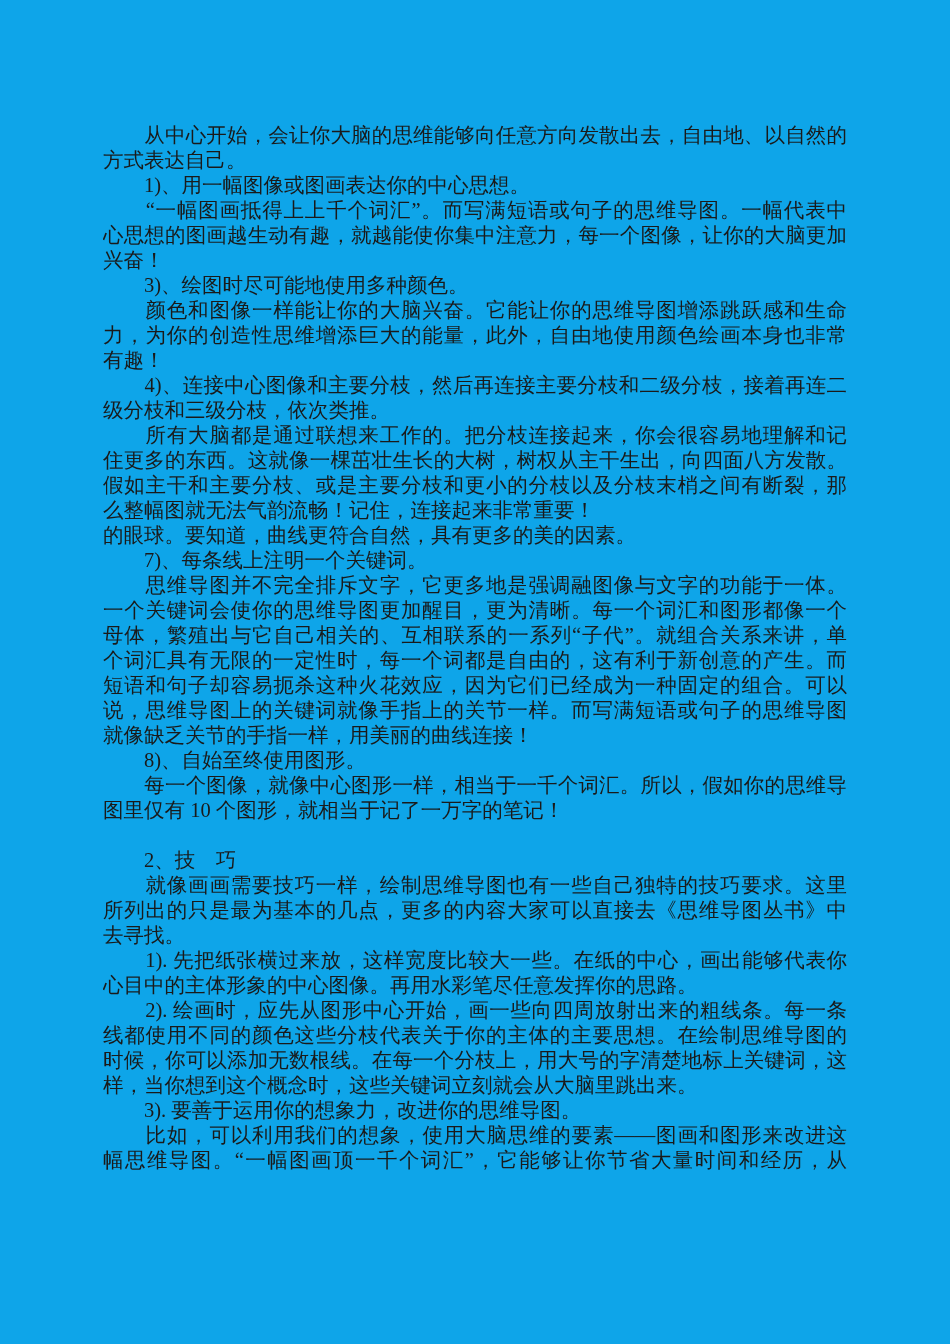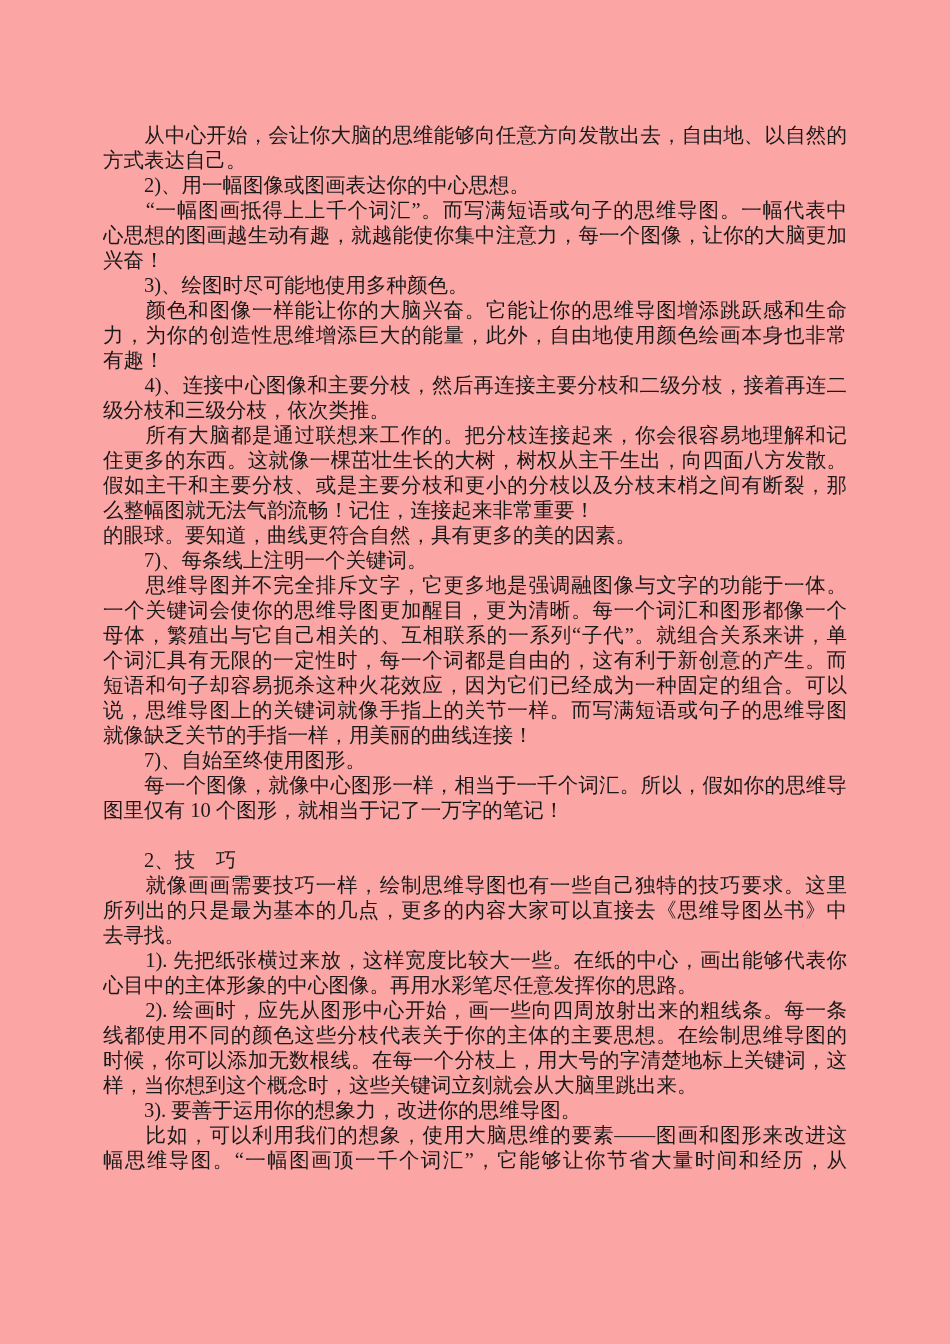--- a/index.html
+++ b/index.html
@@ -4,21 +4,21 @@
 <style>
   html, body {
     margin: 0;
     padding: 0;
     background: #ffffff;
   }
   .page {
     position: relative;
     width: 950px;
     height: 1344px;
-    background: #fca5a5;
+    background: #0ea5e9;
     overflow: hidden;
   }
   .text-block {
     position: absolute;
     left: 103px;
     top: 123px;
     width: 744px;
   }
   .line {
     height: 25px;
@@ -35,21 +35,21 @@
   }
 </style>
 </head>
 <body>
 
 <div class="page">
   <div class="text-block">
 
   <div class="line j">　　从中心开始，会让你大脑的思维能够向任意方向发散出去，自由地、以自然的</div>
       <div class="line">方式表达自己。</div>
-      <div class="line">　　2)、用一幅图像或图画表达你的中心思想。</div>
+      <div class="line">　　1)、用一幅图像或图画表达你的中心思想。</div>
       <div class="line j">　　“一幅图画抵得上上千个词汇”。而写满短语或句子的思维导图。一幅代表中</div>
       <div class="line j">心思想的图画越生动有趣，就越能使你集中注意力，每一个图像，让你的大脑更加</div>
       <div class="line">兴奋！</div>
       <div class="line">　　3)、绘图时尽可能地使用多种颜色。</div>
       <div class="line j">　　颜色和图像一样能让你的大脑兴奋。它能让你的思维导图增添跳跃感和生命</div>
       <div class="line j">力，为你的创造性思维增添巨大的能量，此外，自由地使用颜色绘画本身也非常</div>
       <div class="line">有趣！</div>
       <div class="line j">　　4)、连接中心图像和主要分枝，然后再连接主要分枝和二级分枝，接着再连二</div>
       <div class="line">级分枝和三级分枝，依次类推。</div>
       <div class="line j">　　所有大脑都是通过联想来工作的。把分枝连接起来，你会很容易地理解和记</div>
@@ -58,21 +58,21 @@
       <div class="line">么整幅图就无法气韵流畅！记住，连接起来非常重要！</div>
       <div class="line">的眼球。要知道，曲线更符合自然，具有更多的美的因素。</div>
       <div class="line">　　7)、每条线上注明一个关键词。</div>
       <div class="line j">　　思维导图并不完全排斥文字，它更多地是强调融图像与文字的功能于一体。</div>
       <div class="line j">一个关键词会使你的思维导图更加醒目，更为清晰。每一个词汇和图形都像一个</div>
       <div class="line j">母体，繁殖出与它自己相关的、互相联系的一系列“子代”。就组合关系来讲，单</div>
       <div class="line j">个词汇具有无限的一定性时，每一个词都是自由的，这有利于新创意的产生。而</div>
       <div class="line j">短语和句子却容易扼杀这种火花效应，因为它们已经成为一种固定的组合。可以</div>
       <div class="line j">说，思维导图上的关键词就像手指上的关节一样。而写满短语或句子的思维导图</div>
       <div class="line">就像缺乏关节的手指一样，用美丽的曲线连接！</div>
-      <div class="line">　　7)、自始至终使用图形。</div>
+      <div class="line">　　8)、自始至终使用图形。</div>
       <div class="line j">　　每一个图像，就像中心图形一样，相当于一千个词汇。所以，假如你的思维导</div>
       <div class="line">图里仅有 10 个图形，就相当于记了一万字的笔记！</div>
       <div class="line"></div>
       <div class="line">　　2、技　巧</div>
       <div class="line j">　　就像画画需要技巧一样，绘制思维导图也有一些自己独特的技巧要求。这里</div>
       <div class="line j">所列出的只是最为基本的几点，更多的内容大家可以直接去《思维导图丛书》中</div>
       <div class="line">去寻找。</div>
       <div class="line j">　　1). 先把纸张横过来放，这样宽度比较大一些。在纸的中心，画出能够代表你</div>
       <div class="line">心目中的主体形象的中心图像。再用水彩笔尽任意发挥你的思路。</div>
       <div class="line j">　　2). 绘画时，应先从图形中心开始，画一些向四周放射出来的粗线条。每一条</div>

